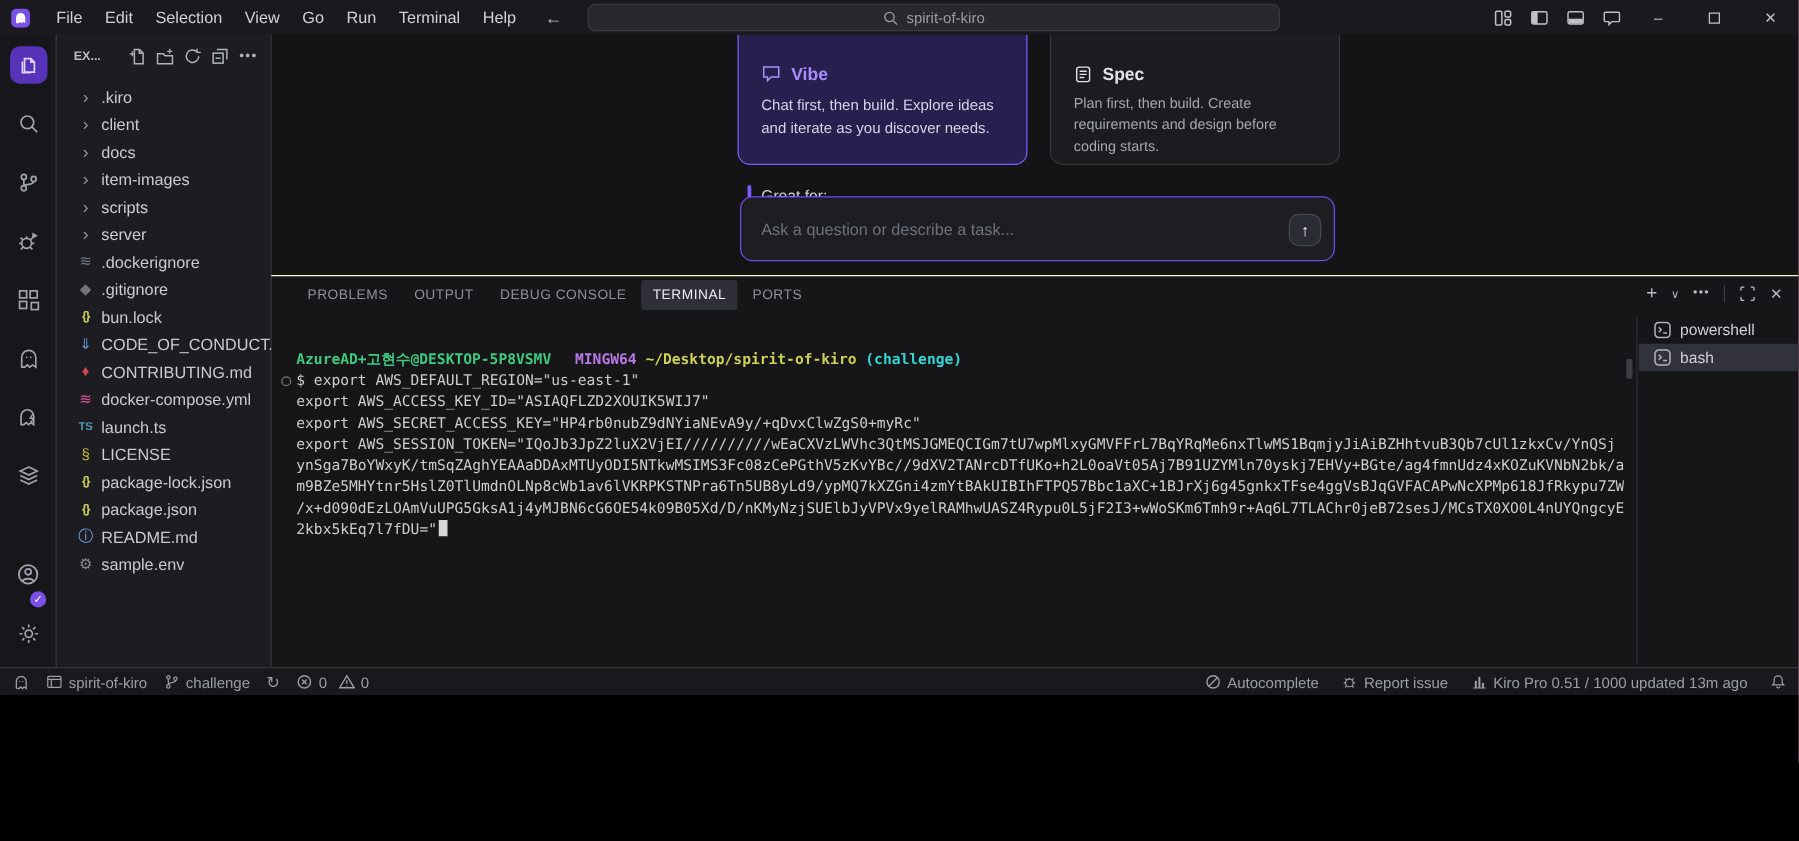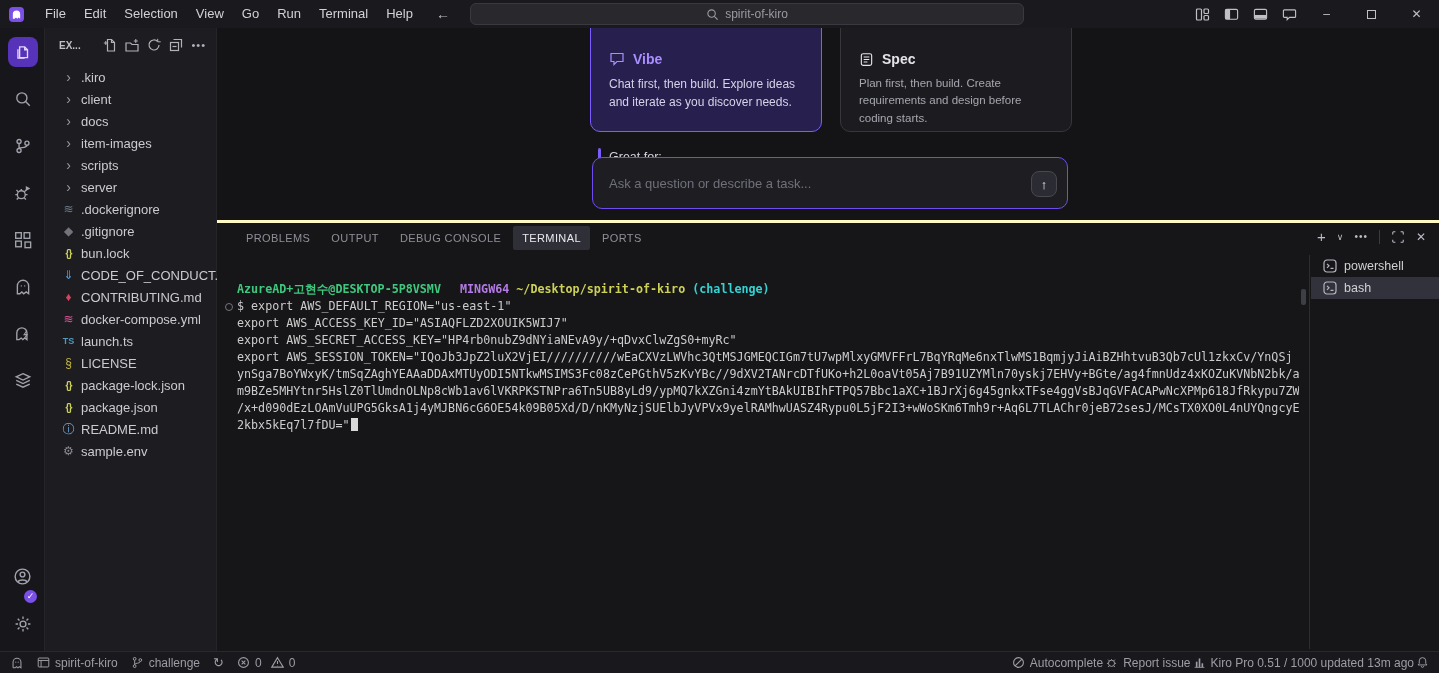--- a/index.html
+++ b/index.html
@@ -1,18 +1,18 @@
 <!DOCTYPE html>
 <html><head>
 <meta charset="utf-8">
 <style>
   * { margin:0; padding:0; box-sizing:border-box; }
   html,body { background:#000; }
   .window {
-    position:relative; width:1439px; height:673px; overflow:hidden;
+    position:relative; width:1439px; height:556px; overflow:hidden;
     background:#f9a8d4; font-family:"Liberation Sans", sans-serif;
     color:#c8c8cd; -webkit-font-smoothing:antialiased;
   }
   svg { display:block; }
   .ic { stroke:currentColor; fill:none; stroke-width:1.2; }
 
   
   .titlebar { position:absolute; top:0; left:0; right:0; height:28px; background:#1a1a1e; display:flex; align-items:center; z-index:10; }
   .app-logo { width:15px; height:15px; margin-left:9px; border-radius:4px; background:#7a50e6; display:flex; align-items:center; justify-content:center; }
   .menus { display:flex; margin-left:12px; }
@@ -57,21 +57,21 @@
   .spec .card-body { color:#a6a6af; font-size:11.5px; }
   .great { position:absolute; left:381px; top:120px; display:flex; gap:8px; z-index:1; }
   .great-bar { width:3px; height:22px; background:#7a5cff; border-radius:2px; }
   .great-label { font-size:12.5px; color:#d4d4da; padding-top:2px; }
   .chat-input { position:absolute; left:375px; top:129px; width:476px; height:52px; background:#1d1d22; border:1px solid #6f4cf0; border-radius:10px; z-index:2; }
   .chat-input input { position:absolute; left:16px; top:0; height:100%; width:380px; background:transparent; border:none; outline:none; color:#cfcfd6; font-size:13px; font-family:"Liberation Sans",sans-serif; }
   .chat-input input::placeholder { color:#70707c; }
   .send-btn { position:absolute; right:10px; top:13px; width:26px; height:26px; border-radius:8px; background:#2b2b33; border:1px solid #48484f; color:#efeaff; font-size:13px; display:flex; align-items:center; justify-content:center; }
 
   
-  .panel { position:absolute; left:217px; top:220px; right:0; bottom:22px; background:#161619; border-top:3px solid #fef9c3; }
+  .panel { position:absolute; left:217px; top:220px; right:0; bottom:22px; background:#161619; border-top:1px solid #fef9c3; }
   .panel-tabs { display:flex; align-items:center; height:30px; padding-left:20px; gap:3px; }
   .panel-tab { font-size:11px; color:#8f8f97; padding:6px 9px; letter-spacing:0.4px; cursor:default; }
   .panel-tab.active { background:#2f2f38; color:#e9e9ee; border-radius:2px; }
   .panel-toolbar { position:absolute; top:6px; right:13px; display:flex; align-items:center; gap:11px; color:#bcbcc4; }
   .pt-div { width:1px; height:14px; background:#3a3a40; }
   .pt-plus { font-size:15px; line-height:1; }
   .pt-chev { font-size:9px; color:#bcbcc4; }
   .pt-dots { font-size:10px; letter-spacing:1px; }
   .term-body { position:absolute; left:20px; top:58px; right:140px; bottom:4px; overflow:hidden; }
   .term-line { font-family:"DejaVu Sans Mono", monospace; font-size:11.7px; line-height:17px; white-space:pre; color:#cccccc; }
@@ -84,21 +84,21 @@
   .list-divider { position:absolute; top:32px; bottom:2px; right:129px; width:1px; background:#2c2c31; }
   .scroll-thumb { position:absolute; top:66px; right:133px; width:5px; height:16px; background:#3e3e46; border-radius:2px; }
   .term-list { position:absolute; top:32px; right:0; width:128px; }
   .term-row { height:22px; display:flex; align-items:center; gap:7px; padding-left:12px; font-size:12.5px; color:#d0d0d5; cursor:default; }
   .term-row.selected { background:#32323c; }
   .term-row svg { color:#b5b5bd; flex:none; }
 
   
   .statusbar { position:absolute; left:0; right:0; bottom:0; height:22px; background:#18181d; border-top:1px solid #28282d; display:flex; align-items:center; padding:0 10px; font-size:12px; color:#9d9da5; z-index:10; }
   .sb-left { display:flex; align-items:center; gap:13px; }
-  .sb-right { margin-left:auto; display:flex; align-items:center; gap:2px; }
+  .sb-right { margin-left:auto; display:flex; align-items:center; gap:18px; }
   .sb-item { display:flex; align-items:center; gap:5px; cursor:default; }
   .sb-sync { font-size:13px; }
 </style>
 </head>
 <body>
 
 <div class="window">
 
   <div class="titlebar">
     <div class="app-logo">

